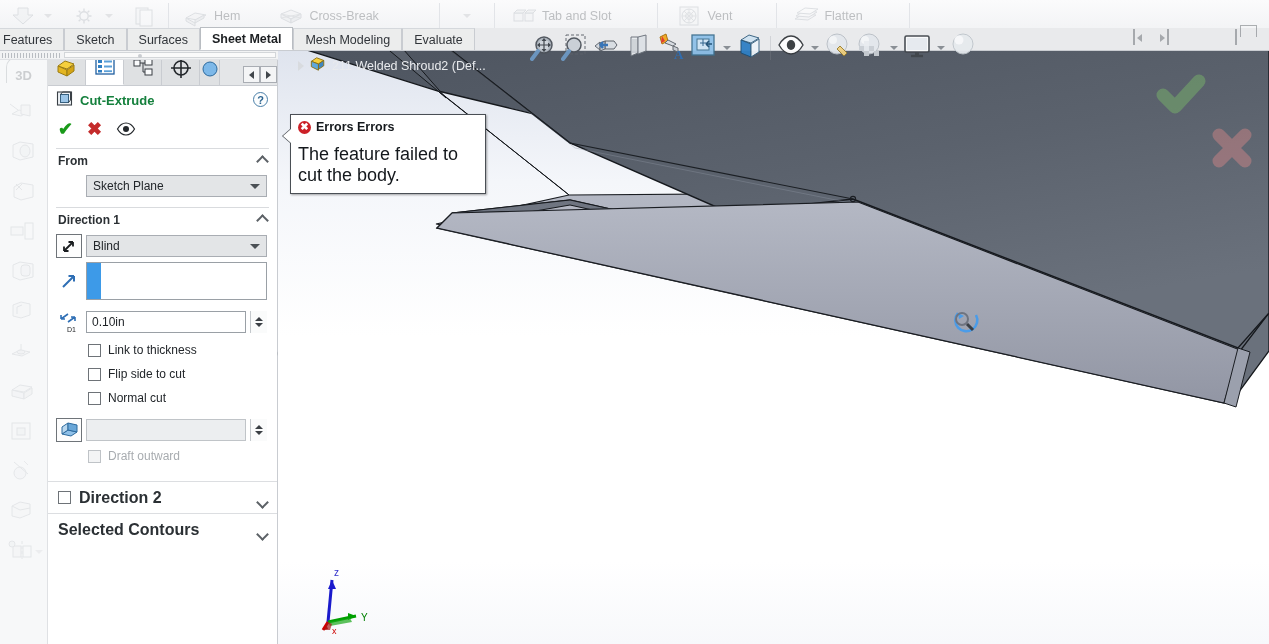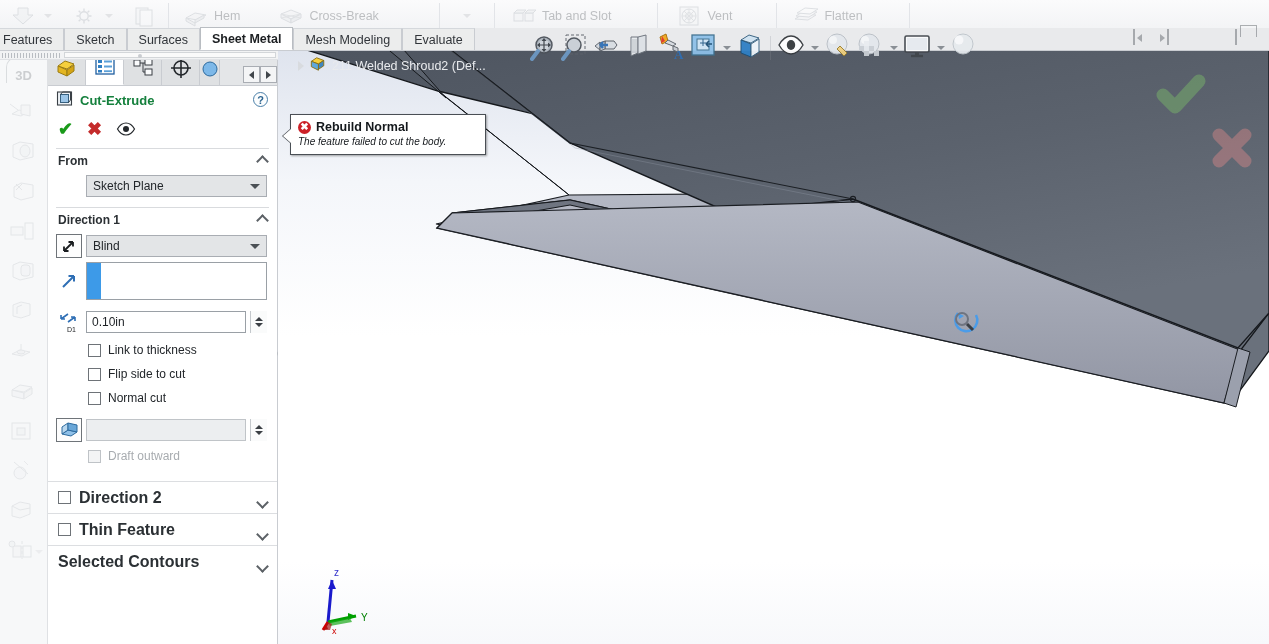--- a/index.html
+++ b/index.html
@@ -198,21 +198,21 @@
   }
   .doc-tri { width:0;height:0;border-top:5px solid transparent;border-bottom:5px solid transparent;border-left:6px solid #d8dbdf; }
 
   
   .callout {
     position: absolute; left: 12px; top: 63px; width: 196px;
     background: #ffffff; border: 1px solid #4a4f55;
     box-shadow: 1px 1px 2px rgba(0,0,0,.35); z-index: 7; padding: 5px 7px 7px 7px;
   }
   .callout-title { display:flex; align-items:center; gap:5px; font-weight:bold; font-size:12.5px; color:#14181c; }
-  .callout-body { font-size: 10px; color: #14181c; margin-top: 2px; font-style: italic; }
+  .callout-body { font-size: 18px; color: #14181c; margin-top: 10px; }
   .err-badge {
     width: 13px; height: 13px; border-radius: 50%; background: #cc2027;
     color:#fff; font-size:10px; font-weight:bold; display:flex;align-items:center;justify-content:center;
     flex:none; line-height:1;
   }
   .callout-tail {
     position:absolute; left:-8px; top:14px; width:0;height:0;
     border-top:7px solid transparent;border-bottom:7px solid transparent;border-right:8px solid #ffffff;
     filter: drop-shadow(-1px 0 0 #4a4f55);
   }
@@ -682,25 +682,20 @@
     </div>
 
     <div style="height:15px"></div>
 
     <div class="collapsed-sect">
       <span class="cbox"></span>
       <span>Direction 2</span>
       <span class="chev"><span class="chev-dn"></span></span>
     </div>
 
-    <div class="collapsed-sect">
-      <span class="cbox"></span>
-      <span>Thin Feature</span>
-      <span class="chev"><span class="chev-dn"></span></span>
-    </div>
 
     <div class="collapsed-sect">
       <span>Selected Contours</span>
       <span class="chev"><span class="chev-dn"></span></span>
     </div>
   </div>
 
   <div class="pm-splitter">
     <span class="dot"></span>
   </div>
@@ -772,21 +767,21 @@
           <path d="M9.5 9l6-4v6l-6 4z" fill="#3e86c2" stroke="#8a6d0e"></path>
         </svg>
       </span>
       <span>211 Welded Shroud2  (Def...</span>
     </div>
 
     <div class="callout">
       <span class="callout-tail"></span>
       <div class="callout-title">
         <span class="err-badge">✖</span>
-        <span>Rebuild Normal</span>
+        <span>Errors Errors</span>
       </div>
       <div class="callout-body">The feature failed to cut the body.</div>
     </div>
 
     <div class="confirm-corner">
       <span class="cc-check">
         <svg width="52" height="46" viewBox="0 0 52 46">
           <path d="M8 22 L20 34 L44 8" stroke="#7ec36a" stroke-width="13" fill="none" stroke-linecap="round" stroke-linejoin="round"></path>
         </svg>
       </span>

